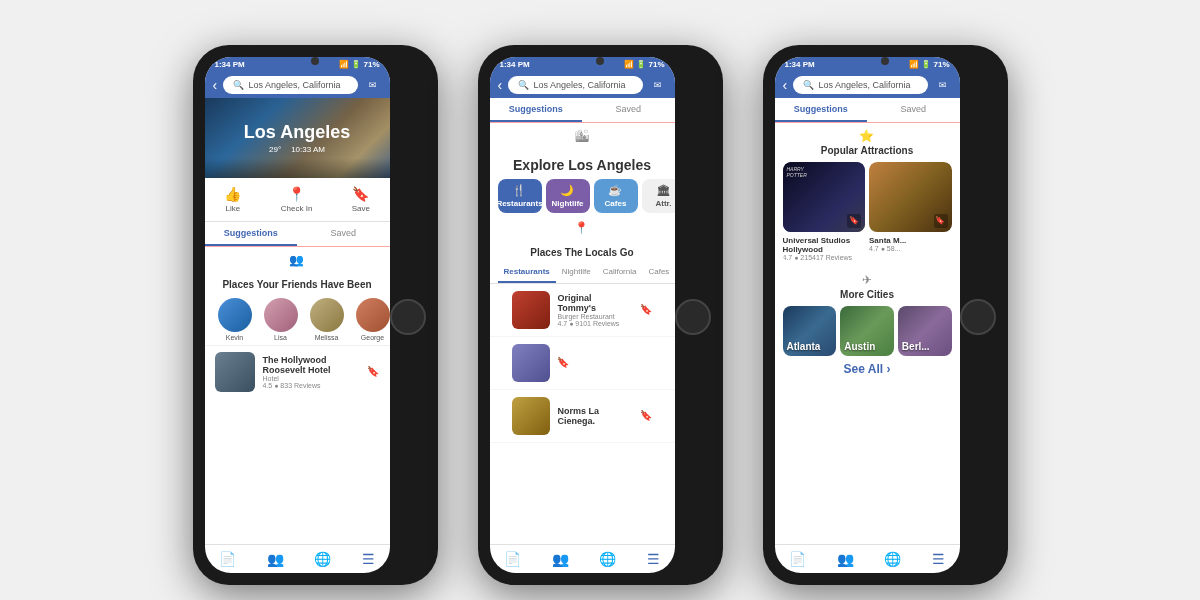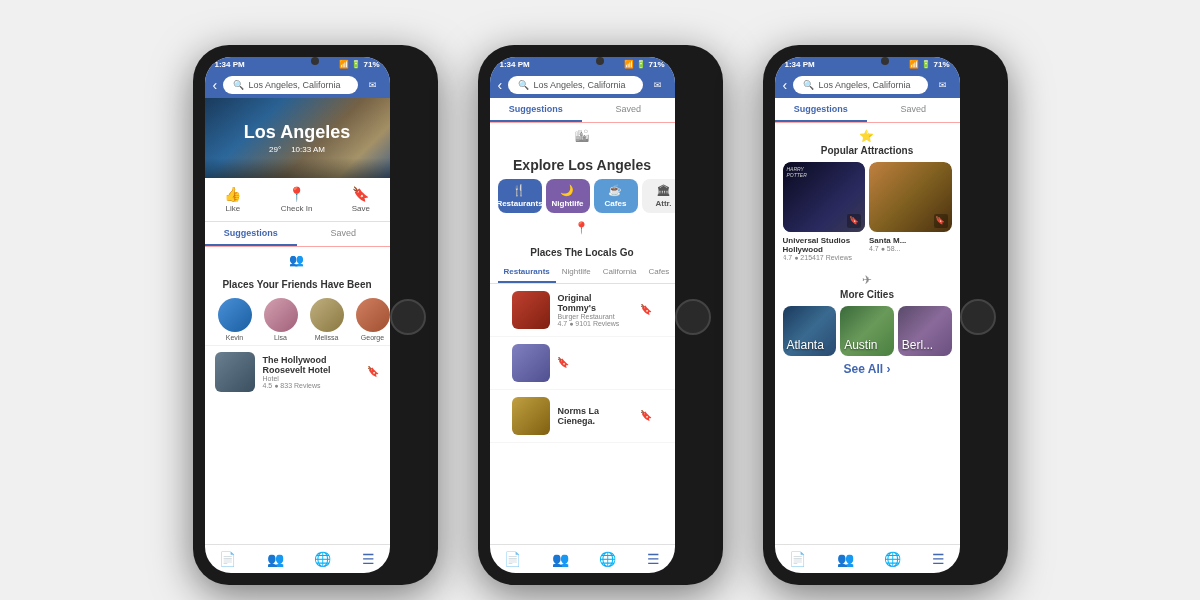--- a/index.html
+++ b/index.html
@@ -373,21 +373,21 @@
       overflow: hidden;
       height: 50px;
       display: flex;
       align-items: flex-end;
       padding: 4px;
       position: relative;
     }
     .city-card-atlanta { background: linear-gradient(135deg, #1a3a5c, #3a6a90, #2a4a70); }
     .city-card-austin { background: linear-gradient(135deg, #3a6a3a, #6a9a5a, #4a8040); }
     .city-card-berlin { background: linear-gradient(135deg, #5a4a6a, #8a6a9a, #6a5080); }
-    .city-label { font-size: 12px; font-weight: 400; color: white; text-shadow: 0 1px 2px rgba(0,0,0,0.6); }
+    .city-label { font-size: 10px; font-weight: 700; color: white; text-shadow: 0 1px 2px rgba(0,0,0,0.6); }
     .see-all { text-align: center; font-size: 12px; color: #4267B2; padding: 6px 0; font-weight: 600; }
 
     
     .hero-buildings {
       position: absolute;
       bottom: 0;
       left: 0;
       right: 0;
       height: 20px;
       background: linear-gradient(to top, rgba(0,0,0,0.4), transparent);

